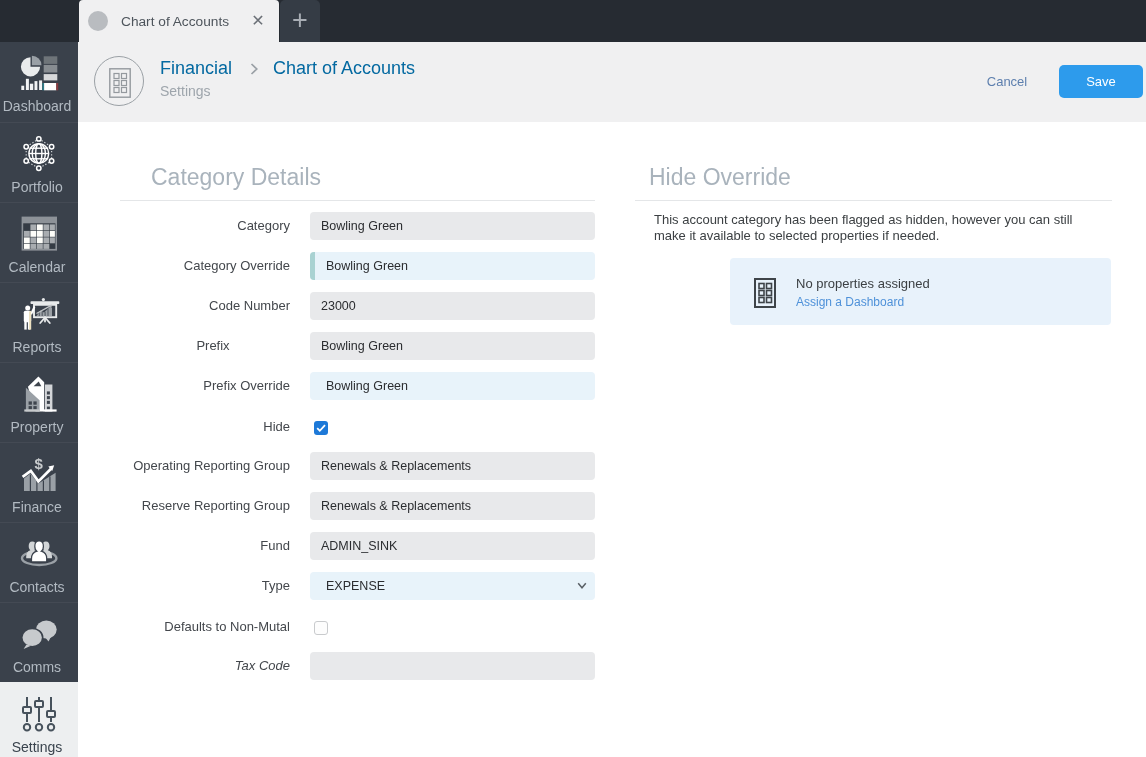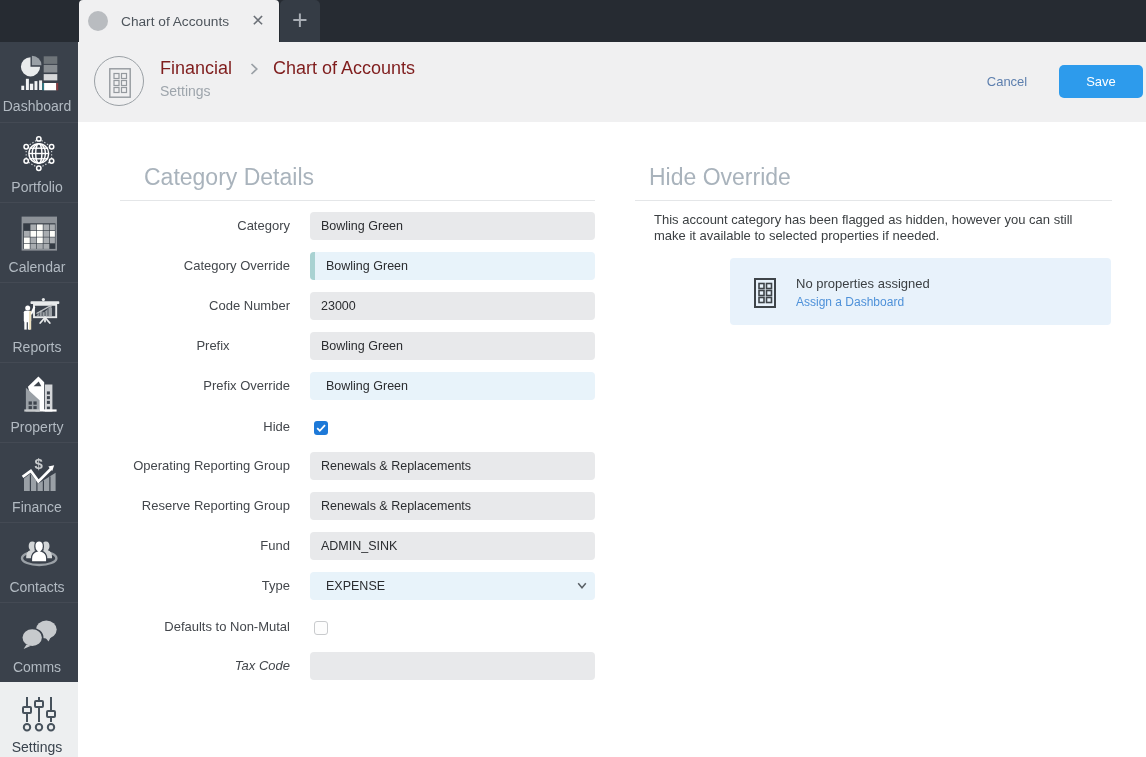--- a/index.html
+++ b/index.html
@@ -17,21 +17,21 @@
   .sitem { position:relative; width:78px; height:80px; border-top:1px solid rgba(255,255,255,0.05); }
   .sitem:first-child { border-top:none; }
   .sitem svg { position:absolute; left:17px; top:9px; }
   .sitem .lbl { position:absolute; left:0; top:56px; width:74px; text-align:center; font-size:14px; color:#b2bac2; }
   .sitem.active { background:#edeff0; height:75px; }
   .sitem.active .lbl { color:#39434d; }
   
   #header { position:absolute; left:78px; top:42px; width:1068px; height:80px; background:#f0f0f1; }
   #hcircle { position:absolute; left:16px; top:14px; width:50px; height:50px; border:1px solid #9aa0a5; border-radius:50%; }
   #htitle { position:absolute; left:82px; top:13px; }
-  #htitle .row1 { font-size:18px; color:#7f1d1d; height:26px; line-height:26px; }
+  #htitle .row1 { font-size:18px; color:#0369a1; height:26px; line-height:26px; }
   #htitle .sepsvg { margin:0 15px 0 18px; position:relative; top:0.5px; }
   #htitle .row2 { font-size:14px; color:#9ea5ac; margin-top:2px; }
   #cancel { position:absolute; left:894px; top:0; width:70px; height:80px; line-height:80px; text-align:center; font-size:13px; color:#5d7fae; }
   #save { position:absolute; left:981px; top:23px; width:84px; height:33px; background:#2d9bec; border-radius:5px; color:#fff; font-size:13px; text-align:center; line-height:33px; }
   
   #content { position:absolute; left:78px; top:122px; width:1068px; height:635px; background:#fff; }
   h2.sect { position:absolute; font-size:23px; font-weight:400; color:#a9b3bc; }
   .hr { position:absolute; height:1px; background:#e4e6e8; }
   .flabel { position:absolute; width:170px; text-align:right; font-size:13px; color:#43474c; line-height:28px; }
   .finput { position:absolute; left:232px; width:285px; height:28px; background:#e8e9eb; border-radius:4px; font-size:12.5px; color:#2b2d30; line-height:28px; padding-left:11px; }
@@ -250,21 +250,21 @@
     <div class="row1">Financial<svg class="sepsvg" width="8" height="12" viewBox="0 0 8 12">
           <path d="M1.5 1 L6.8 6 L1.5 11" stroke="#9aa0a6" stroke-width="1.7" fill="none"></path>
         </svg>Chart of Accounts</div>
     <div class="row2">Settings</div>
   </div>
   <div id="cancel">Cancel</div>
   <div id="save">Save</div>
 </div>
 
 <div id="content">
-  <h2 class="sect" style="left:66px; top:42px;">Category Details</h2>
+  <h2 class="sect" style="left:73px; top:42px;">Category Details</h2>
   <div class="hr" style="left:42px; top:78px; width:475px;"></div>
 
   <div class="flabel" style="left:42px; top:90px;">Category</div>
   <div class="finput" style="top:90px;">Bowling Green</div>
 
   <div class="flabel" style="left:42px; top:130px;">Category Override</div>
   <div class="finput blue" style="top:130px;"><span class="accent"></span>Bowling Green</div>
 
   <div class="flabel" style="left:42px; top:170px;">Code Number</div>
   <div class="finput" style="top:170px;">23000</div>

